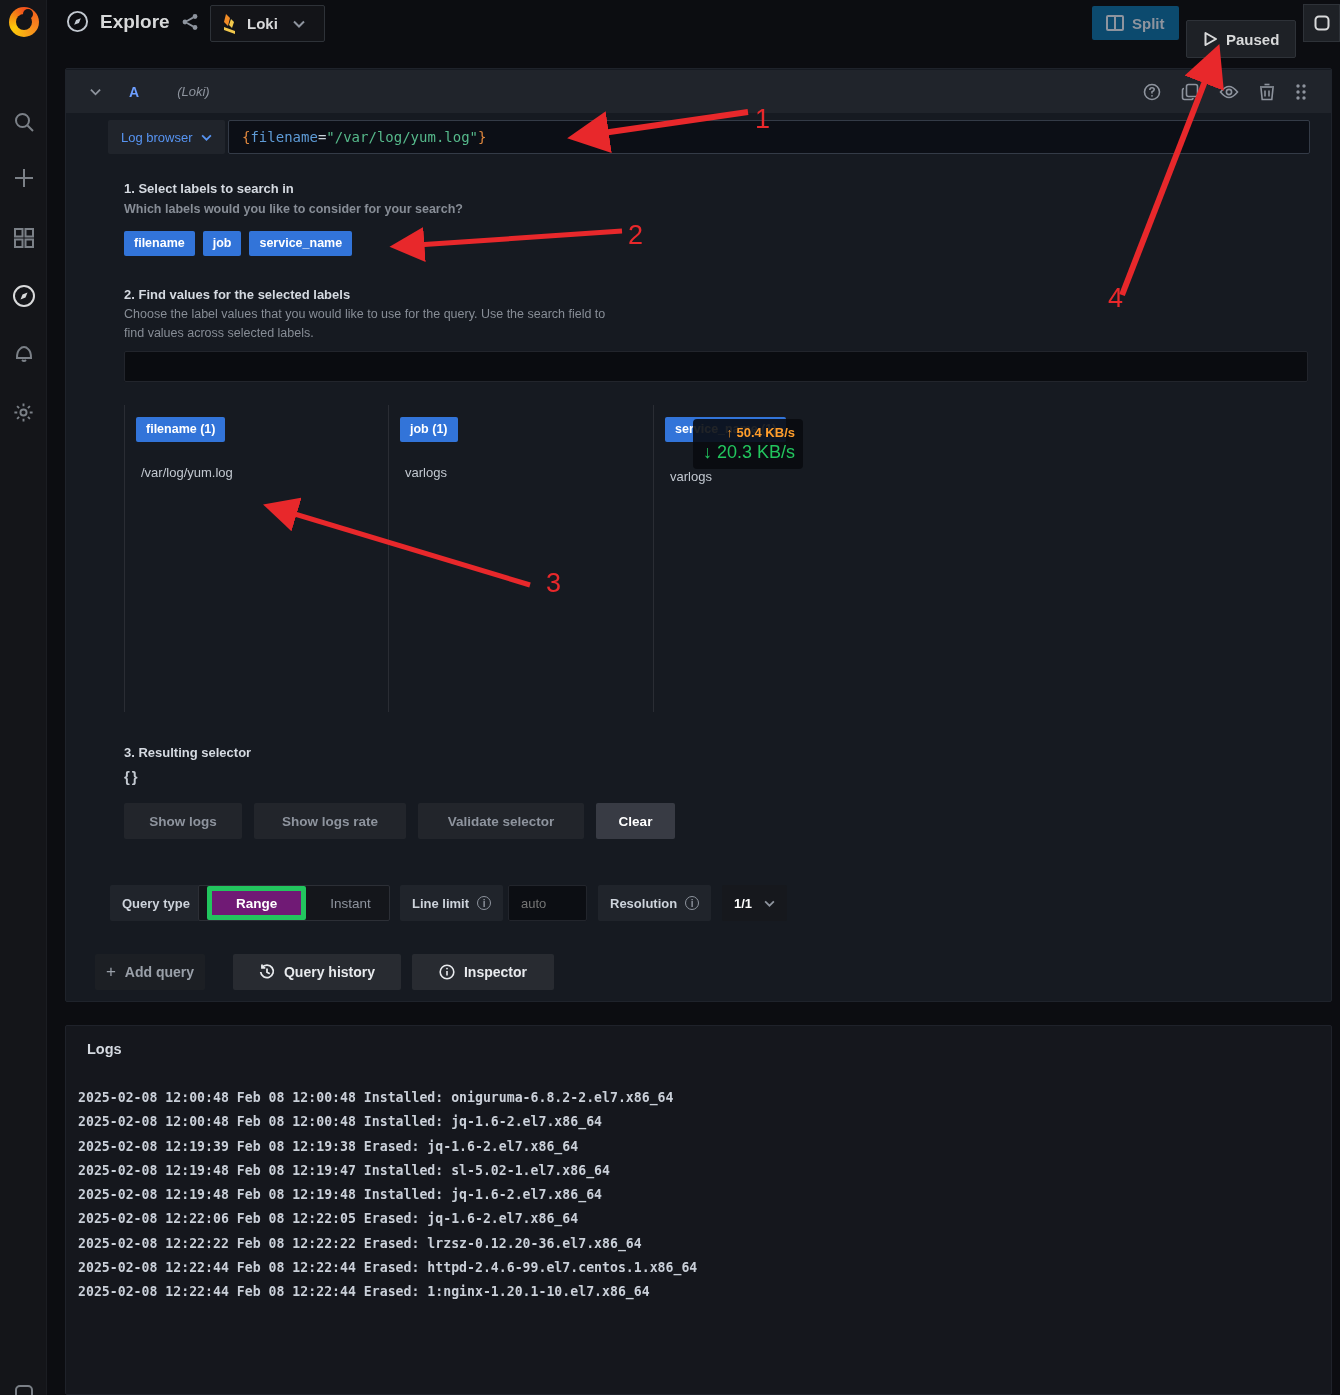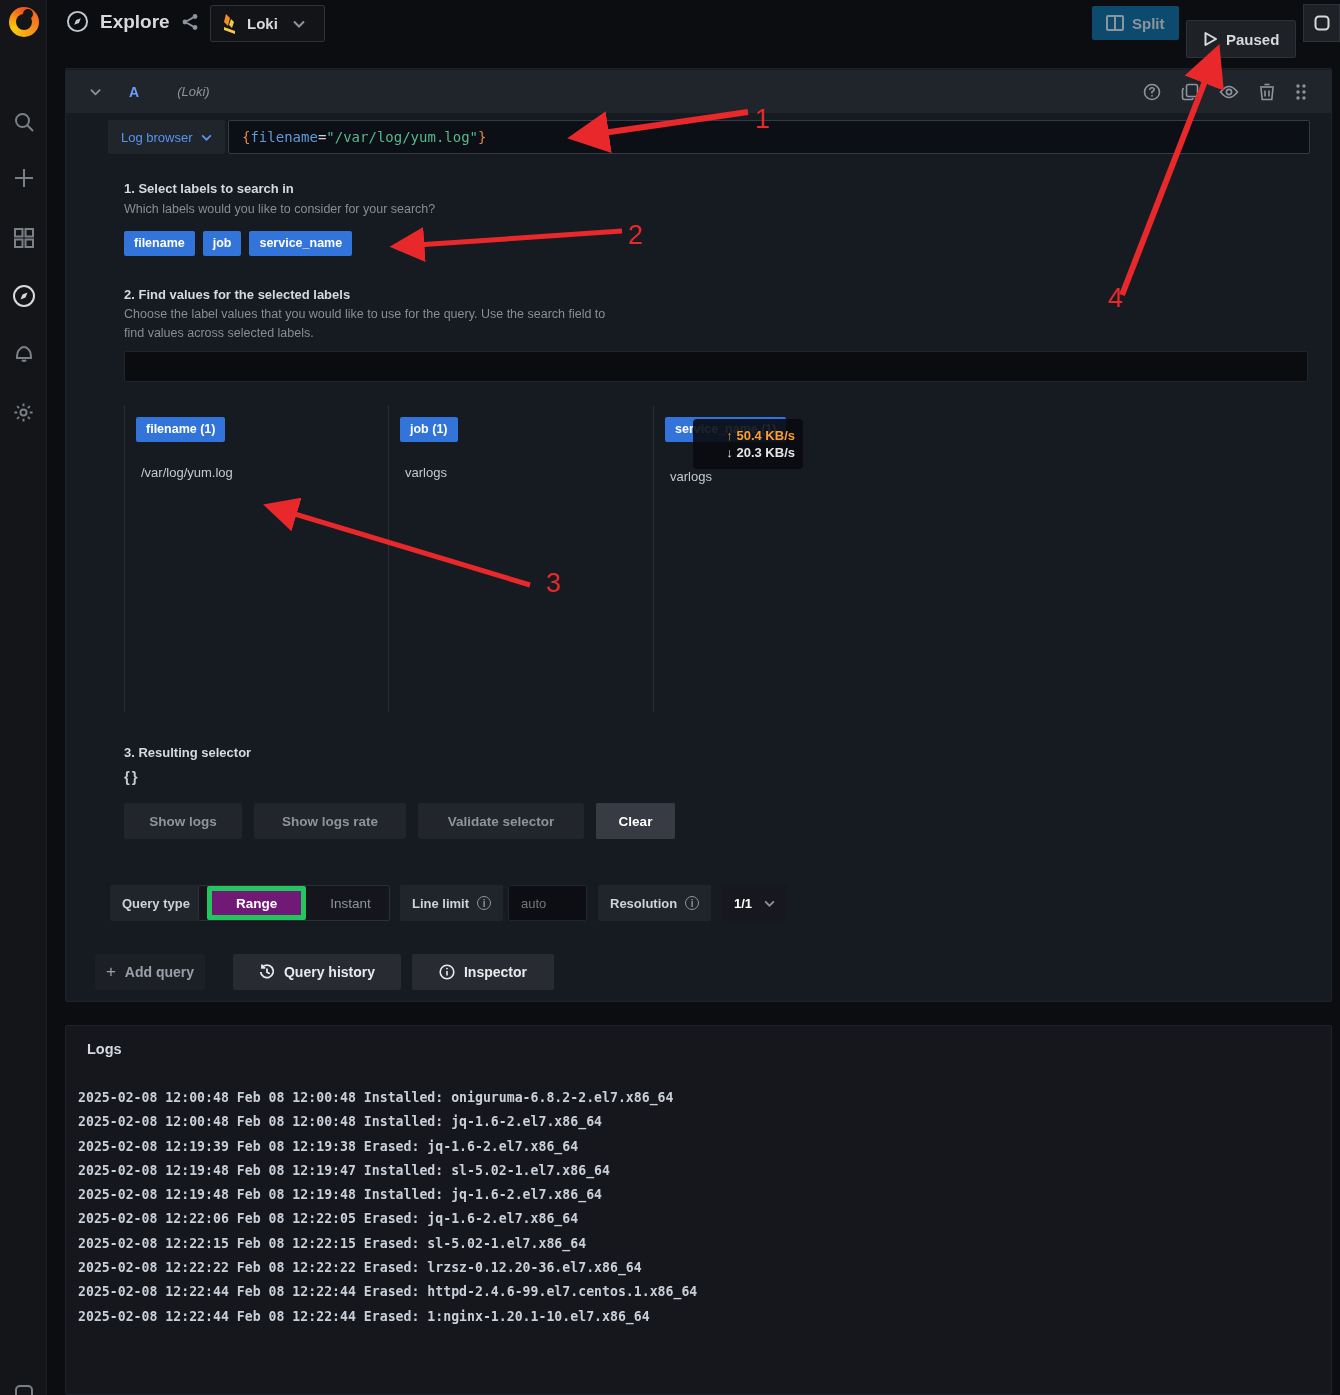--- a/index.html
+++ b/index.html
@@ -49,21 +49,21 @@
   .chip-row{display:flex;gap:8px;}
 
   #search-input{left:124px;top:351px;width:1184px;height:31px;background:#0a0c10;border:1px solid #22252c;border-radius:2px;}
 
   .val-col{position:absolute;top:405px;height:307px;border-left:1px solid #2a2d34;}
   .val-text{font-size:13px;color:#c3c9d1;}
 
   #net-overlay{left:693px;top:419px;width:110px;height:50px;background:rgba(9,11,15,0.9);border-radius:4px;
     display:flex;flex-direction:column;justify-content:center;align-items:flex-end;padding:2px 8px;gap:2px;z-index:5;}
   #net-overlay .up{color:#ff9d2b;font-size:13px;font-weight:bold;white-space:nowrap;}
-  #net-overlay .down{color:#e5e5e5;font-size:13px;font-weight:bold;white-space:nowrap;}
+  #net-overlay .down{color:#22c55e;font-size:18px;font-weight:normal;white-space:nowrap;}
 
   .sel-btn{position:absolute;top:803px;height:36px;background:#22252b;border-radius:2px;color:#8e949e;
     font-size:13.5px;font-weight:bold;display:flex;align-items:center;justify-content:center;}
   .sel-btn.primary{background:#383b44;color:#ffffff;}
 
   .opt-label{position:absolute;top:885px;height:36px;background:#20242b;border-radius:2px;color:#cdd3db;
     font-size:13px;font-weight:bold;display:flex;align-items:center;gap:8px;padding:0 12px;}
   .seg{position:absolute;top:885px;height:36px;display:flex;align-items:center;border-radius:2px;background:#14161b;border:1px solid #2c2f36;}
   .seg .on{background:#701a75;color:#fff;font-size:13.5px;font-weight:bold;height:34px;display:flex;align-items:center;
     padding:0 24px;border-radius:2px;border:5px solid #22c55e;margin-left:8px;}
@@ -267,21 +267,21 @@
 
   <div id="query-input" class="abs mono">
     <span class="t-brace">{</span>
       <span class="t-label">filename</span>
       <span class="t-eq">=</span>
       <span class="t-str">"/var/log/yum.log"</span>
       <span class="t-brace">}</span>
   </div>
 
   <div class="abs sec-title" style="left:124px;top:181px;">1. Select labels to search in</div>
-  <div class="abs sec-desc" style="left:124px;top:202px;">Which labels would you like to consider for your search?</div>
+  <div class="abs sec-desc" style="left:124px;top:202px;font-weight:bold;">Which labels would you like to consider for your search?</div>
   <div class="abs chip-row" style="left:124px;top:231px;">
     <span class="chip">filename</span>
     <span class="chip">job</span>
     <span class="chip">service_name</span>
   </div>
 
   <div class="abs sec-title" style="left:124px;top:287px;">2. Find values for the selected labels</div>
   <div class="abs sec-desc" style="left:124px;top:307px;">Choose the label values that you would like to use for the query. Use the search field to</div>
   <div class="abs sec-desc" style="left:124px;top:326px;">find values across selected labels.</div>
   <input id="search-input" class="abs" value="" style="">
@@ -361,21 +361,20 @@
 
   <div id="logs-panel" class="abs"></div>
   <div id="logs-title" class="abs">Logs</div>
   <div id="log-lines" class="abs">
     <div class="log-line">2025-02-08 12:00:48 Feb 08 12:00:48 Installed: oniguruma-6.8.2-2.el7.x86_64</div>
     <div class="log-line">2025-02-08 12:00:48 Feb 08 12:00:48 Installed: jq-1.6-2.el7.x86_64</div>
     <div class="log-line">2025-02-08 12:19:39 Feb 08 12:19:38 Erased: jq-1.6-2.el7.x86_64</div>
     <div class="log-line">2025-02-08 12:19:48 Feb 08 12:19:47 Installed: sl-5.02-1.el7.x86_64</div>
     <div class="log-line">2025-02-08 12:19:48 Feb 08 12:19:48 Installed: jq-1.6-2.el7.x86_64</div>
     <div class="log-line">2025-02-08 12:22:06 Feb 08 12:22:05 Erased: jq-1.6-2.el7.x86_64</div>
-    <div class="log-line">2025-02-08 12:22:15 Feb 08 12:22:15 Erased: sl-5.02-1.el7.x86_64</div>
     <div class="log-line">2025-02-08 12:22:22 Feb 08 12:22:22 Erased: lrzsz-0.12.20-36.el7.x86_64</div>
     <div class="log-line">2025-02-08 12:22:44 Feb 08 12:22:44 Erased: httpd-2.4.6-99.el7.centos.1.x86_64</div>
     <div class="log-line">2025-02-08 12:22:44 Feb 08 12:22:44 Erased: 1:nginx-1.20.1-10.el7.x86_64</div>
   </div>
 
   <svg id="anno" class="abs" viewBox="0 0 1340 1395">
     <defs>
       <marker id="ah" markerWidth="7" markerHeight="7" refX="4.5" refY="3.5" orient="auto">
         <polygon points="0,0 7,3.5 0,7" fill="#e8282b"></polygon>
       </marker>

